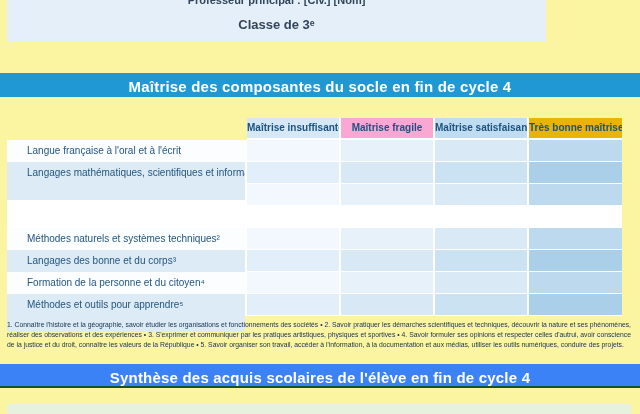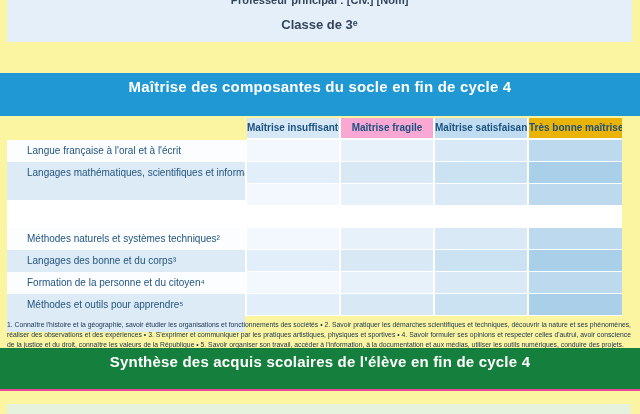--- a/index.html
+++ b/index.html
@@ -7,34 +7,34 @@
   body {
     position: relative;
     width: 640px; height: 414px;
     overflow: hidden;
     background: #fbf5a2;
     font-family: "Liberation Sans", sans-serif;
     color: #27405c;
   }
   
   .info-box {
-    position: absolute; left: 7px; top: 0; width: 625px; height: 42px;
+    position: absolute; left: 7px; top: 0; width: 539px; height: 42px;
     background: #e4effa; overflow: hidden; text-align: center;
   }
   .info-box .line1 { margin-top: -6px; font-size: 11px; font-weight: 600; color: #33455a; }
   .info-box .line2 { margin-top: 11px; font-size: 13px; font-weight: 600; color: #33455a; }
 
   
   .bar {
-    position: absolute; left: 0; width: 640px; height: 43px;
+    position: absolute; left: 0; width: 640px; height: 24px;
     color: #ffffff; font-weight: bold; font-size: 15px;
     text-align: center; line-height: 27px; letter-spacing: 0.2px;
   }
   .bar.socle { top: 73px; background: #2098d4; }
-  .bar.synthese { top: 348px; background: #15803d; border-bottom: 2px solid #ec4899; }
+  .bar.synthese { top: 364px; background: #3b82f6; border-bottom: 2px solid #14532d; }
 
   
   .grid { position: absolute; left: 7px; top: 118px; width: 615px; height: 198px; }
   .col-headers { position: absolute; left: 240px; top: 0; width: 375px; height: 22px; background: #ffffff; }
   .col-head {
     position: absolute; top: 0; height: 20px;
     font-size: 10px; font-weight: 600; color: #1b5280;
     text-align: center; line-height: 20px; white-space: nowrap; overflow: hidden;
   }
   .col-head.c0 { left: 0;   width: 92px; background: #d6e7f5; }

